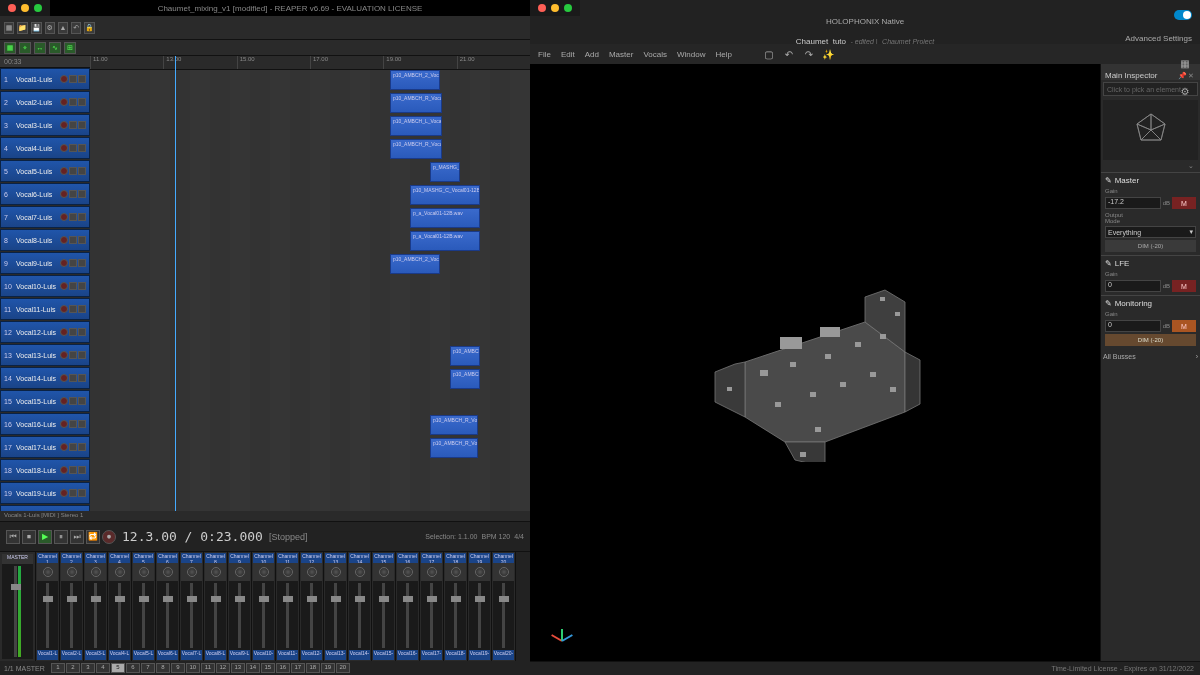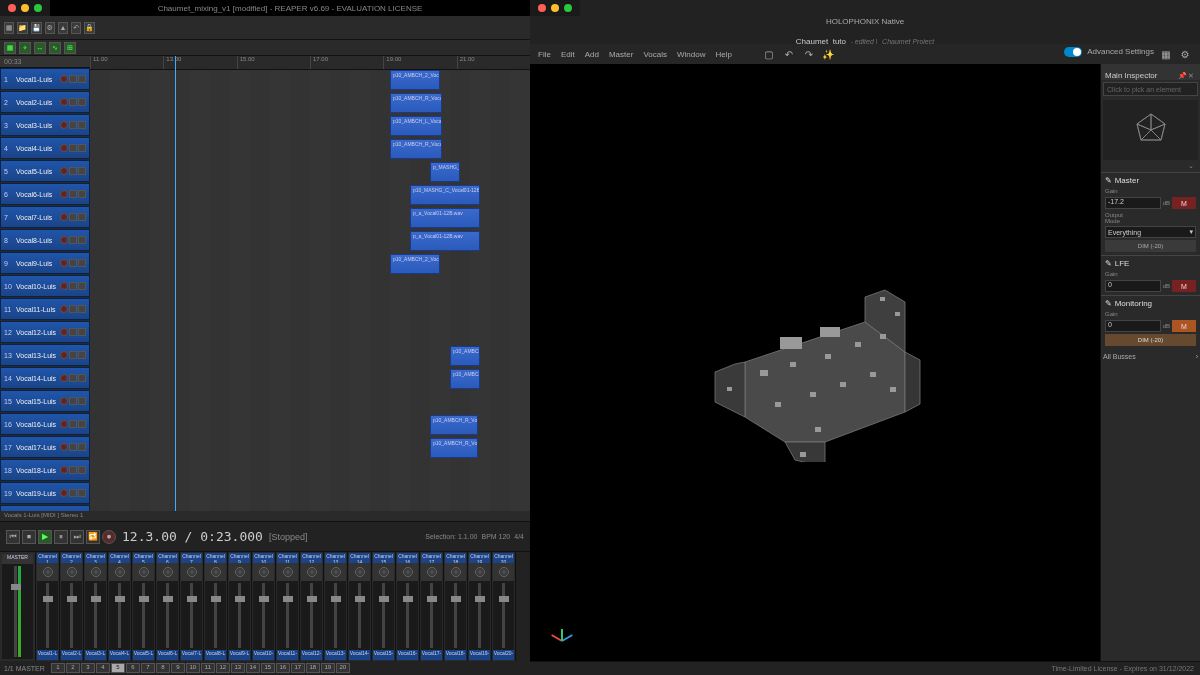--- a/index.html
+++ b/index.html
@@ -62,21 +62,21 @@
 .ch-bottom { height: 10px; background: #1a4488; font-size: 5px; color: #cce; text-align: center; overflow: hidden; }
 .pager { height: 14px; background: #222; display: flex; align-items: center; padding: 0 4px; gap: 2px; font-size: 7px; color: #888; }
 .page-btn { width: 14px; height: 10px; background: #333; border: 1px solid #555; text-align: center; font-size: 6px; color: #aaa; }
 .page-btn.active { background: #aaa; color: #222; }
 
 
 .right-app { flex: 1; background: #1c1c1c; display: flex; flex-direction: column; }
 .right-titlebar { height: 16px; background: #222; display: flex; align-items: center; }
 .right-menu { height: 20px; background: #262626; display: flex; align-items: center; padding: 0 8px; gap: 10px; position: relative; }
 .menu-item { font-size: 8px; color: #aaa; cursor: pointer; }
-.menu-right { margin-left: auto; display: flex; gap: 5px; align-items: flex-start; }
+.menu-right { margin-left: auto; display: flex; gap: 14px; align-items: flex-end; flex-direction: column; }
 .toggle { width: 18px; height: 10px; background: #0088cc; border-radius: 5px; position: relative; }
 .toggle::after { content: ''; position: absolute; width: 8px; height: 8px; background: #fff; border-radius: 50%; top: 1px; right: 1px; }
 .icon-btn { width: 14px; height: 14px; color: #aaa; font-size: 10px; display: flex; align-items: center; justify-content: center; }
 .doc-title { font-size: 8px; color: #ccc; text-decoration: underline; }
 .doc-sub { font-size: 7px; color: #777; font-style: italic; }
 
 .right-body { flex: 1; display: flex; overflow: hidden; }
 .viewport { flex: 1; background: #000; position: relative; }
 .gizmo { position: absolute; bottom: 20px; left: 20px; width: 24px; height: 24px; }
 .gizmo-axis { position: absolute; width: 2px; height: 12px; transform-origin: bottom center; bottom: 0; left: 11px; }

